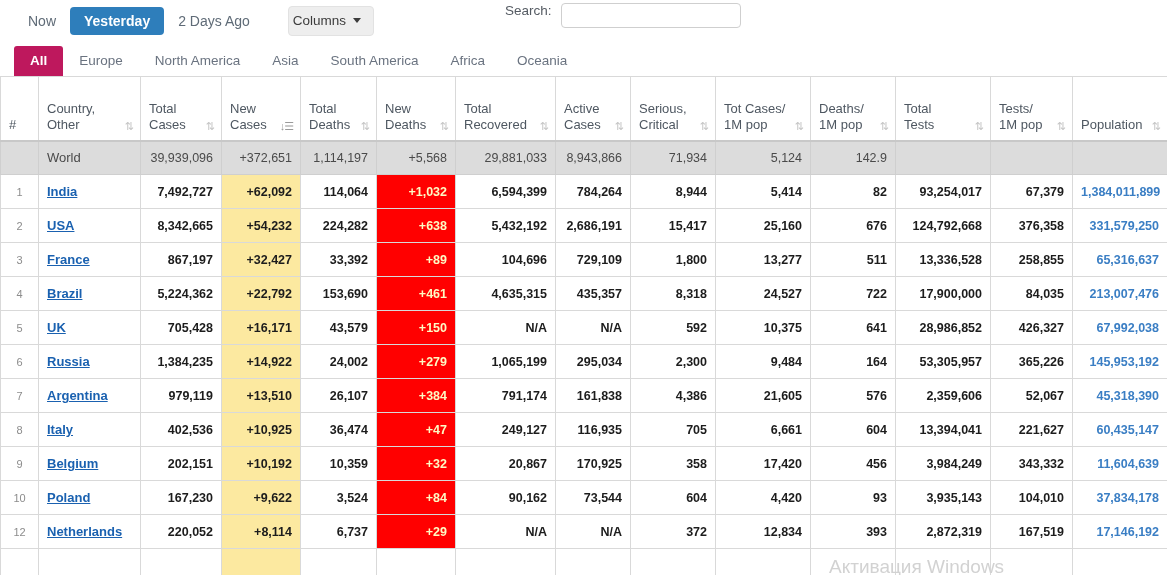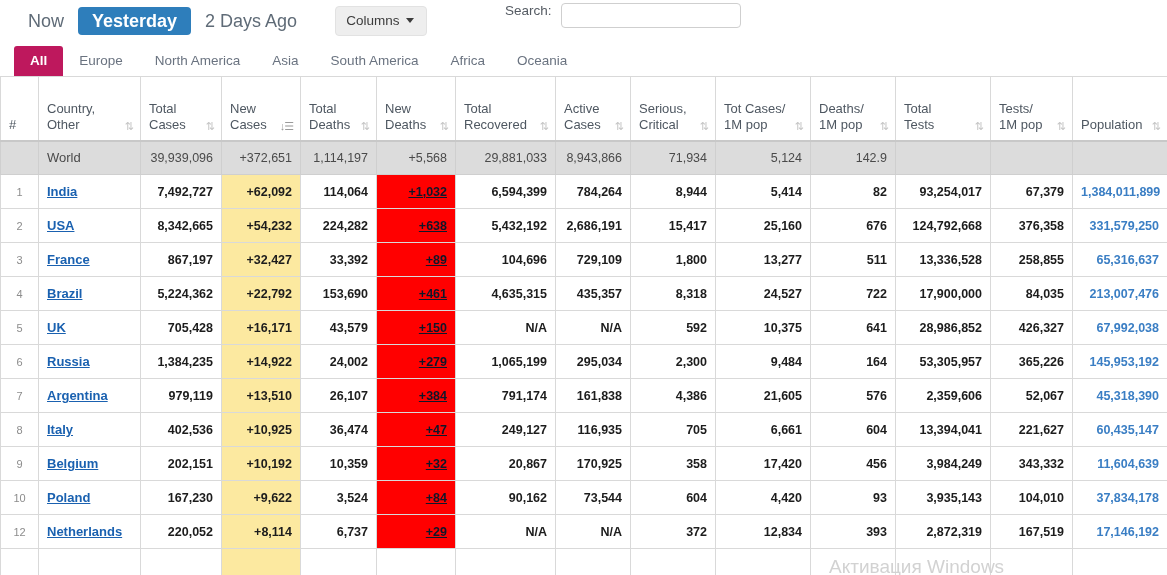--- a/index.html
+++ b/index.html
@@ -16,21 +16,21 @@
   
   .toolbar {
     height: 41px;
     position: relative;
     display: flex;
     align-items: center;
     padding-left: 14px;
   }
   .seg-group { display: flex; align-items: center; gap: 0px; }
   .seg-btn {
-    font-size: 18px;
+    font-size: 14px;
     color: #5f6b77;
     padding: 6px 14px;
     border-radius: 4px;
     background: transparent;
     border: none;
     cursor: pointer;
     white-space: nowrap;
     line-height: 16px;
   }
   .seg-btn.active {
@@ -38,21 +38,21 @@
     color: #ffffff;
     font-weight: bold;
   }
   .columns-btn {
     margin-left: 24px;
     font-size: 13.5px;
     color: #3c3c3c;
     background: #eeeeee;
     border: 1px solid #e2e2e2;
     border-radius: 4px;
-    padding: 6px 12px 6px 10px;
+    padding: 6px 12px 6px 4px;
     cursor: pointer;
     line-height: 16px;
     display: inline-flex;
     align-items: center;
     gap: 7px;
   }
   .caret {
     width: 0; height: 0;
     border-left: 4px solid transparent;
     border-right: 4px solid transparent;
@@ -156,21 +156,21 @@
   }
   tbody td.pop { color: #3a7ec4; }
   tbody tr.world td {
     background: #dcdcdc;
     font-weight: normal;
     color: #4a4a4a;
     border-color: #cfcfcf;
   }
   tbody tr.world td.country { color: #4a4a4a; font-weight: normal; }
   td.hl-yellow { background: #fce9a0; }
-  td.hl-red { background: #ff0000; color: #0f172a; text-decoration: underline; }
+  td.hl-red { background: #ff0000; color: #fef9c3; }
 
   .watermark {
     position: absolute;
     left: 829px;
     top: 556px;
     font-size: 19px;
     color: #d2d2d2;
     font-family: "Liberation Sans", sans-serif;
     pointer-events: none;
     white-space: nowrap;

